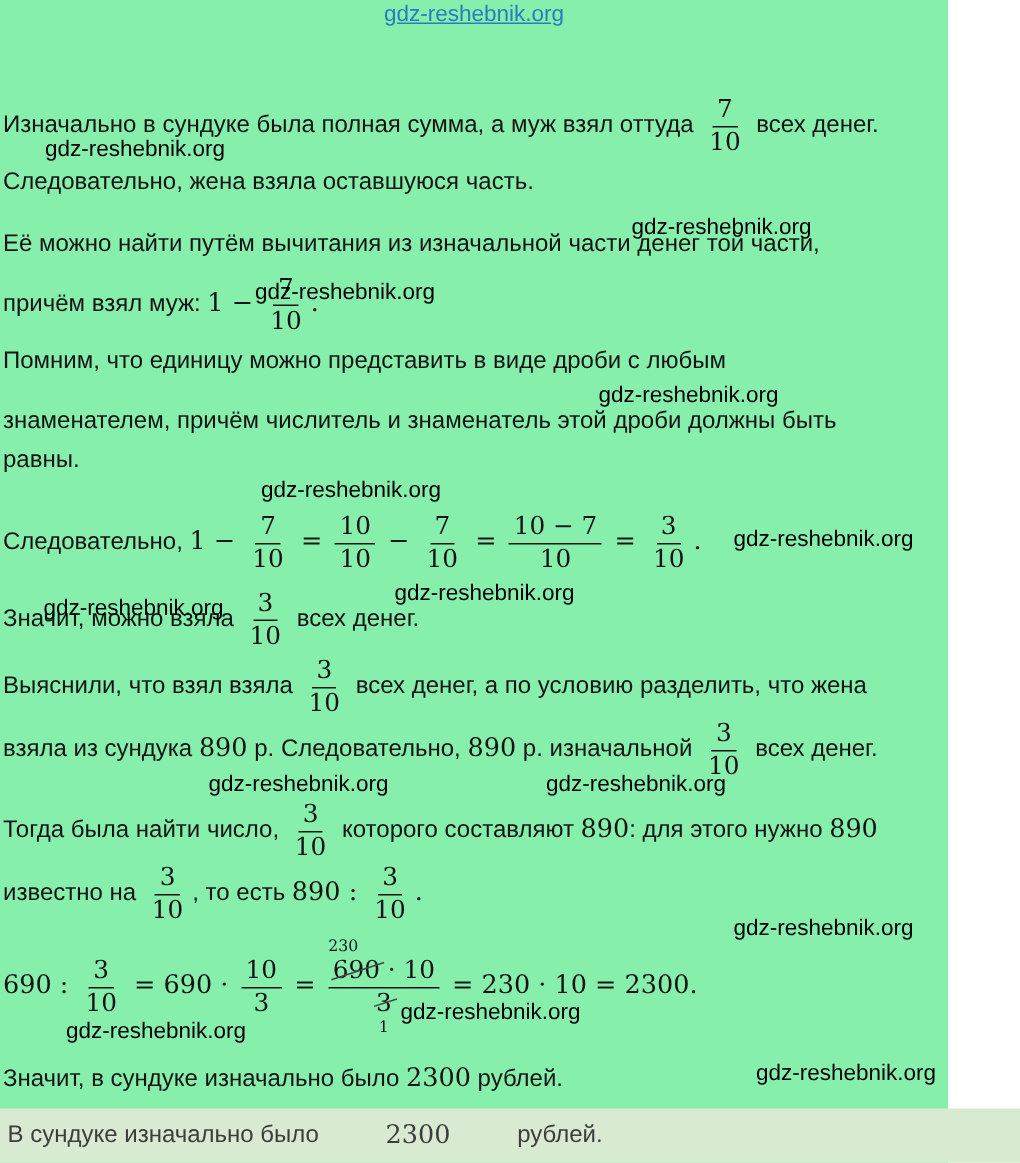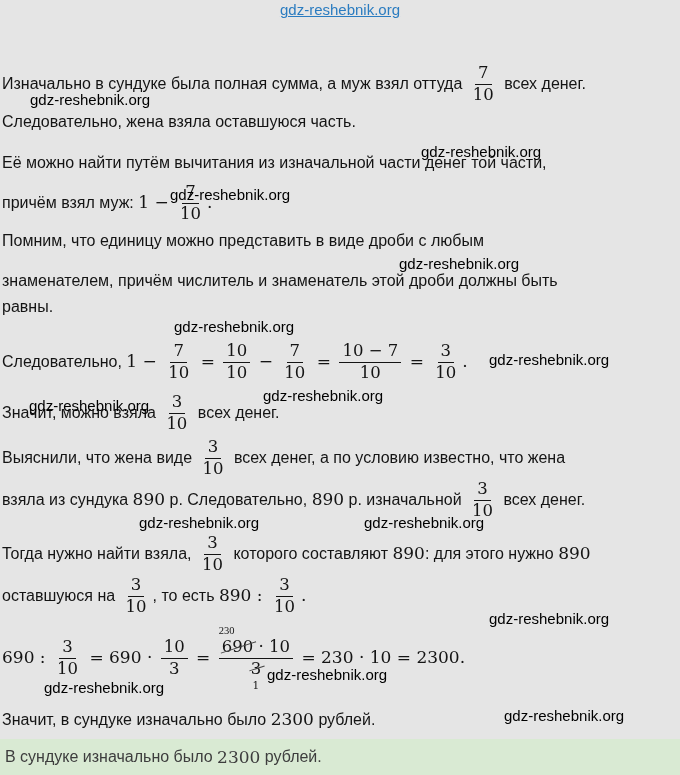--- a/index.html
+++ b/index.html
@@ -3,21 +3,21 @@
 <meta charset="utf-8">
 <style>
   * { margin:0; padding:0; box-sizing:border-box; }
   html,body { background:#ffffff; }
   body {
     width:680px; height:775px;
     font-family:"Liberation Sans", sans-serif;
     color:#141414;
     overflow:hidden;
   }
-  .page { position:relative; width:680px; height:775px; background:#e5e5e5; }
+  .page { position:relative; width:632px; height:775px; background:#86efac; }
 
   .header-link-wrap { position:absolute; top:1px; left:0; width:100%; text-align:center; }
   .header-link { font-size:15px; text-decoration:underline; cursor:pointer; }
 
   .line {
     position:absolute; left:2px;
     display:flex; align-items:center;
     white-space:pre;
     font-size:16px; line-height:1.25;
   }
@@ -31,32 +31,32 @@
   }
   .frac .num { padding:0 3px 1px; border-bottom:1px solid #141414; position:relative; white-space:pre; }
   .frac .den { padding:1px 3px 0; position:relative; white-space:pre; }
 
   .cancel { position:relative; display:inline-block; }
   .cancel::after {
     content:''; position:absolute; left:-2px; top:46%;
     width:calc(100% + 5px); border-top:1.2px solid #444;
     transform:rotate(-18deg);
   }
-  .supnum { position:absolute; top:-12px; left:0; font-size:10.5px; line-height:1;font-family:Liberation Serif, serif; }
+  .supnum { position:absolute; top:-12px; left:0; font-size:10.5px; line-height:1; }
   .subnum { position:absolute; bottom:-13px; left:50%; transform:translateX(-50%); font-size:10.5px; line-height:1; }
 
   .watermark {
     position:absolute; font-size:15px; font-weight:500; color:#000;
     white-space:nowrap; z-index:2;
   }
 
   .answer-band {
     position:absolute; left:0; top:739px; width:680px; height:36px;
     display:flex; align-items:center; padding-left:5px;
-    color:#3d3d3d; font-size:16px; white-space:pre;
+    color:#3d3d3d; font-size:16px; white-space:pre;gap:40px;
   }
   .answer-band .math { font-size:17px; }
 </style>
 </head>
 <body>
 
 <div class="page">
 
   <div class="header-link-wrap">
     <a href="#" class="header-link" style="color: rgb(43, 124, 192);">gdz-reshebnik.org</a>
@@ -64,24 +64,24 @@
 
   <div class="line" style="top:57px;height:54px"><span class="txt">Изначально в сундуке была полная сумма, а муж взял оттуда </span><span class="frac"><span class="num">7</span><span class="den">10</span></span><span class="txt"> всех денег.</span></div>
   <div class="line" style="top:110px;height:24px"><span class="txt">Следовательно, жена взяла оставшуюся часть.</span></div>
   <div class="line" style="top:151px;height:24px"><span class="txt">Её можно найти путём вычитания из изначальной части денег той части,</span></div>
   <div class="line" style="top:178px;height:50px"><span class="txt">причём взял муж: </span><span class="math">1 − </span><span class="frac"><span class="num">7</span><span class="den">10</span></span><span class="math">.</span></div>
   <div class="line" style="top:269px;height:24px"><span class="txt">знаменателем, причём числитель и знаменатель этой дроби должны быть</span></div>
   <div class="line" style="top:229px;height:24px"><span class="txt">Помним, что единицу можно представить в виде дроби с любым</span></div>
   <div class="line" style="top:295px;height:24px"><span class="txt">равны.</span></div>
   <div class="line" style="top:337px;height:50px"><span class="txt">Следовательно, </span><span class="math">1 − </span><span class="frac"><span class="num">7</span><span class="den">10</span></span><span class="math"> = </span><span class="frac"><span class="num">10</span><span class="den">10</span></span><span class="math"> − </span><span class="frac"><span class="num">7</span><span class="den">10</span></span><span class="math"> = </span><span class="frac"><span class="num">10 − 7</span><span class="den">10</span></span><span class="math"> = </span><span class="frac"><span class="num">3</span><span class="den">10</span></span><span class="math">.</span></div>
   <div class="line" style="top:390px;height:46px"><span class="txt">Значит, можно взяла </span><span class="frac"><span class="num">3</span><span class="den">10</span></span><span class="txt"> всех денег.</span></div>
-  <div class="line" style="top:435px;height:46px"><span class="txt">Выяснили, что жена виде </span><span class="frac"><span class="num">3</span><span class="den">10</span></span><span class="txt"> всех денег, а по условию известно, что жена</span></div>
+  <div class="line" style="top:435px;height:46px"><span class="txt">Выяснили, что взял взяла </span><span class="frac"><span class="num">3</span><span class="den">10</span></span><span class="txt"> всех денег, а по условию разделить, что жена</span></div>
   <div class="line" style="top:477px;height:46px"><span class="txt">взяла из сундука </span><span class="math">890</span><span class="txt"> р. Следовательно, </span><span class="math">890</span><span class="txt"> р. изначальной </span><span class="frac"><span class="num">3</span><span class="den">10</span></span><span class="txt"> всех денег.</span></div>
-  <div class="line" style="top:531px;height:46px"><span class="txt">Тогда нужно найти взяла, </span><span class="frac"><span class="num">3</span><span class="den">10</span></span><span class="txt"> которого составляют </span><span class="math">890</span><span class="txt">: для этого нужно </span><span class="math">890</span></div>
-  <div class="line" style="top:573px;height:46px"><span class="txt">оставшуюся на </span><span class="frac"><span class="num">3</span><span class="den">10</span></span><span class="txt">, то есть </span><span class="math">890 : </span><span class="frac"><span class="num">3</span><span class="den">10</span></span><span class="math">.</span></div>
+  <div class="line" style="top:531px;height:46px"><span class="txt">Тогда была найти число, </span><span class="frac"><span class="num">3</span><span class="den">10</span></span><span class="txt"> которого составляют </span><span class="math">890</span><span class="txt">: для этого нужно </span><span class="math">890</span></div>
+  <div class="line" style="top:573px;height:46px"><span class="txt">известно на </span><span class="frac"><span class="num">3</span><span class="den">10</span></span><span class="txt">, то есть </span><span class="math">890 : </span><span class="frac"><span class="num">3</span><span class="den">10</span></span><span class="math">.</span></div>
   <div class="line" style="top:629px;height:58px"><span class="math">690 : </span><span class="frac"><span class="num">3</span><span class="den">10</span></span><span class="math"> = 690 · </span><span class="frac"><span class="num">10</span><span class="den">3</span></span><span class="math"> = </span><span class="frac"><span class="num"><span class="supnum">230</span><span class="cancel">690</span><span> · 10</span></span><span class="den"><span class="cancel">3</span><span class="subnum">1</span></span></span><span class="math"> = 230 · 10 = 2300.</span></div>
   <div class="line" style="top:708px;height:24px"><span class="txt">Значит, в сундуке изначально было </span><span class="math">2300</span><span class="txt"> рублей.</span></div>
 
   <span class="watermark" style="left:30px;top:91px">gdz-reshebnik.org</span>
   <span class="watermark" style="left:421px;top:143px">gdz-reshebnik.org</span>
   <span class="watermark" style="left:170px;top:186px">gdz-reshebnik.org</span>
   <span class="watermark" style="left:399px;top:255px">gdz-reshebnik.org</span>
   <span class="watermark" style="left:174px;top:318px">gdz-reshebnik.org</span>
   <span class="watermark" style="left:489px;top:351px">gdz-reshebnik.org</span>
   <span class="watermark" style="left:29px;top:397px">gdz-reshebnik.org</span>

